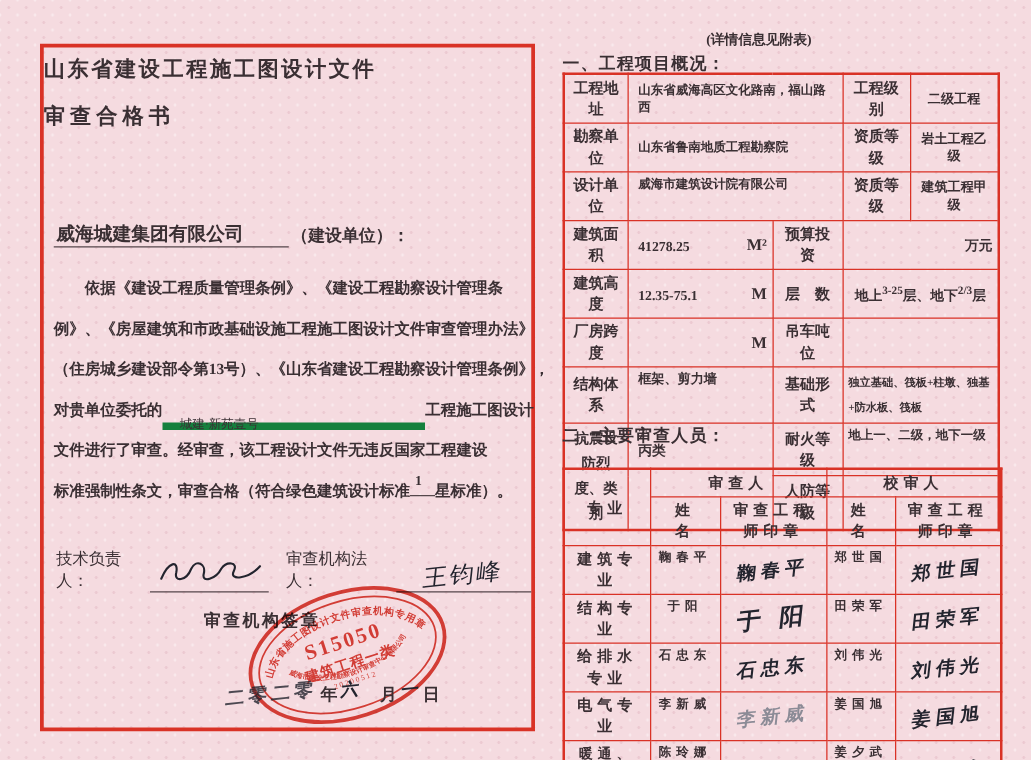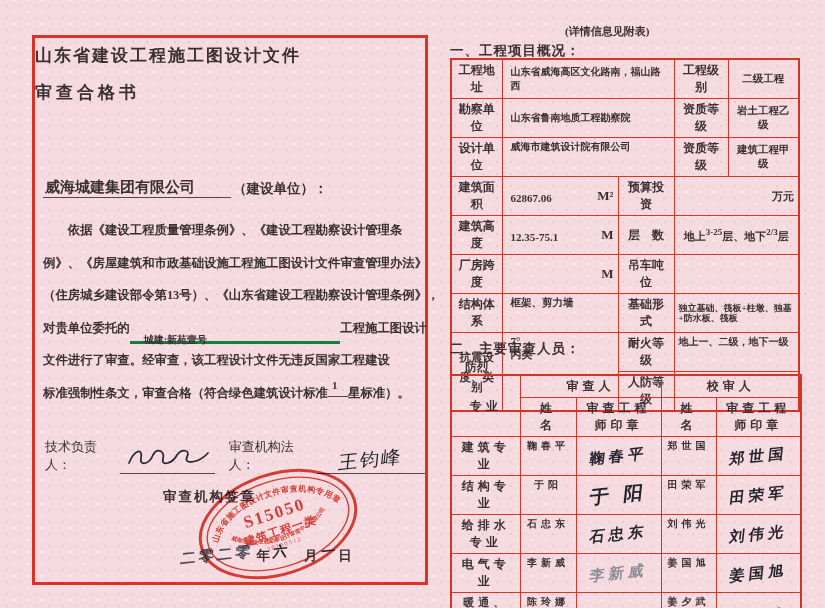--- a/index.html
+++ b/index.html
@@ -27,21 +27,21 @@
   .number-line{ position:absolute; top:94px; right:34px; font-size:13.5px; font-weight:600; letter-spacing:1px; }
   .org-name{ position:absolute; left:10px; top:140px; font-size:15px; font-weight:700; }
   .org-line{ position:absolute; left:8px; top:142px; width:330px; display:flex; align-items:flex-end; }
   .org-line .u-fill{ width:188px; border-bottom:1px solid #55474b; height:18px; }
   .org-line .org-suffix{ font-size:13.5px; font-weight:600; padding-left:2px; }
 
   .para{ position:absolute; left:8px; top:176px; width:384px; font-size:12.4px; font-weight:600; }
   .para .line{ line-height:32.5px; white-space:nowrap; }
   .indent{ text-indent:2em; }
   .entrust-line{ display:flex; align-items:flex-end; line-height:32.5px; }
-  .entrust-val{ flex:1; border-bottom:3px solid #15803d; font-size:10px; font-weight:700; padding-left:14px; height:20px; }
+  .entrust-val{ flex:1; border-bottom:6px solid #15803d; font-size:10px; font-weight:400; padding-left:14px; height:20px; }
   .star-blank{ display:inline-block; width:20px; border-bottom:1px solid #55474b; text-align:center; position:relative; height:14px; vertical-align:baseline;}
   .star-blank b{ position:absolute; left:4px; top:-14px; font-size:11px; }
 
   .agency-line{ position:absolute; left:10px; top:366px; width:376px; display:flex; align-items:flex-end; font-size:13px; font-weight:600; }
   .agency-line .u-fill{ flex:1; border-bottom:1px solid #55474b; text-align:center; font-size:12.3px; font-weight:700; padding-bottom:1px; }
   .sign-line{ position:absolute; left:10px; top:400px; width:380px; display:flex; align-items:flex-end; font-size:13px; font-weight:400; }
   .sign-line .u1{ width:98px; border-bottom:1px solid #55474b; text-align:center; }
   .sign-line .u2{ width:112px; border-bottom:1px solid #55474b; text-align:center; }
   .sig{ display:inline-block; transform:skewX(-12deg) rotate(-6deg); color:#23242e;
         font-family:"DejaVu Sans","Liberation Sans",sans-serif; }
@@ -59,21 +59,21 @@
   table{ border-collapse:collapse; table-layout:fixed; }
   .doc-table{ position:absolute; left:450px; }
   .doc-table td{ border:1.6px solid #d93226; font-size:11px; font-weight:700; vertical-align:middle; padding:2px 4px; overflow:hidden; }
   .t-outer{ border:2.5px solid #d93226; }
   td.lbl{ text-align:center; font-size:12px; }
   td.val{ text-align:left; padding-left:8px; }
   .vflex{ display:flex; justify-content:space-between; align-items:flex-end; }
   .unit{ font-size:13px; }
   td.val-r{ text-align:right; }
   sup.fillnum{ font-size:9px; font-weight:700; }
-  .two-line{ line-height:10px; }
+  .two-line{ line-height:20px; }
 
   .t2 tbody td{ height:29px; }
   td.name-cell{ vertical-align:top; text-align:center; font-size:10px; padding-top:2px; }
   td.sig-cell{ text-align:center; }
   .sig-table{ font-size:15px; }
   .sig-light{ color:#8b8b96; }
 
   .stamp-svg text{ fill:#d8362b; font-family:"Liberation Serif","DejaVu Serif",serif; }
 </style>
 </head>
@@ -181,21 +181,21 @@
   <tr style="height:32px">
     <td class="lbl">设计单位</td>
     <td class="val" colspan="2" style="font-size:10px; vertical-align:top;">威海市建筑设计院有限公司</td>
     <td class="lbl">资质等级</td>
     <td class="lbl" style="font-size:10.5px">建筑工程甲级</td>
   </tr>
   <tr style="height:30px">
     <td class="lbl">建筑面积</td>
     <td class="val">
       <div class="vflex">
-            <span>62867.06</span>
+            <span>41278.25</span>
       <span class="unit">M²</span>
           </div>
         </td>
     <td class="lbl">预算投资</td>
     <td class="val-r" colspan="2">万元</td>
   </tr>
   <tr style="height:32px">
     <td class="lbl">建筑高度</td>
     <td class="val">
       <div class="vflex">

